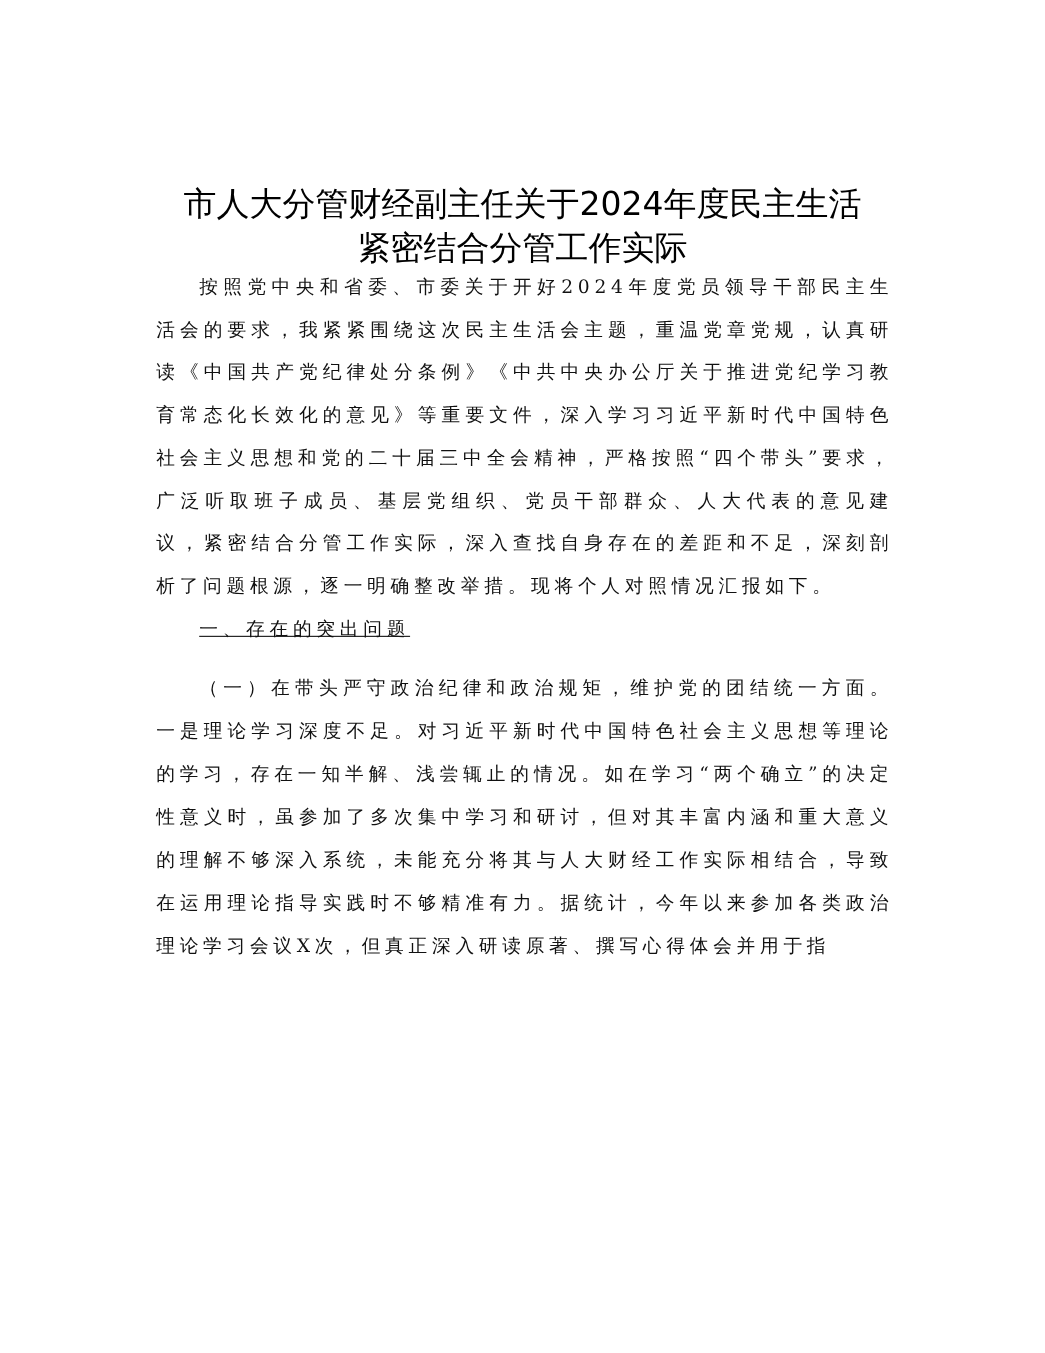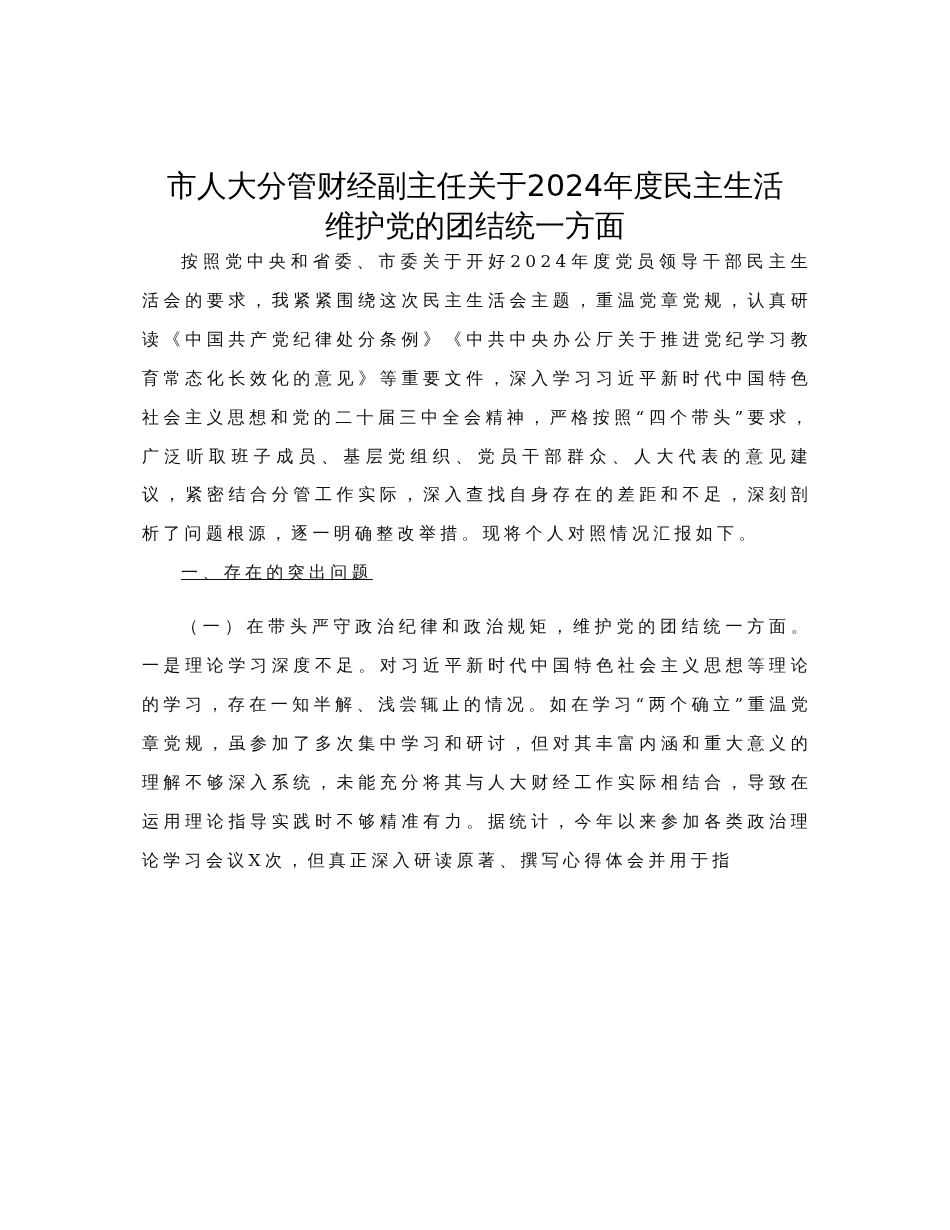--- a/index.html
+++ b/index.html
@@ -23,20 +23,20 @@
   }
   .body p { margin: 0; text-indent: 2.3em; }
   .body p.heading { margin-top: 0; margin-bottom: 15px; text-decoration: underline; }
 </style>
 </head>
 <body>
 
 <div class="page">
   <div class="title">
     <div>市人大分管财经副主任关于2024年度民主生活</div>
-    <div>维护党的团结统一方面</div>
+    <div>紧密结合分管工作实际</div>
   </div>
   <div class="body">
     <p>按照党中央和省委、市委关于开好2024年度党员领导干部民主生活会的要求，我紧紧围绕这次民主生活会主题，重温党章党规，认真研读《中国共产党纪律处分条例》《中共中央办公厅关于推进党纪学习教育常态化长效化的意见》等重要文件，深入学习习近平新时代中国特色社会主义思想和党的二十届三中全会精神，严格按照“四个带头”要求，广泛听取班子成员、基层党组织、党员干部群众、人大代表的意见建议，紧密结合分管工作实际，深入查找自身存在的差距和不足，深刻剖析了问题根源，逐一明确整改举措。现将个人对照情况汇报如下。</p>
     <p class="heading">一、存在的突出问题</p>
-    <p>（一）在带头严守政治纪律和政治规矩，维护党的团结统一方面。一是理论学习深度不足。对习近平新时代中国特色社会主义思想等理论的学习，存在一知半解、浅尝辄止的情况。如在学习“两个确立”重温党章党规，虽参加了多次集中学习和研讨，但对其丰富内涵和重大意义的理解不够深入系统，未能充分将其与人大财经工作实际相结合，导致在运用理论指导实践时不够精准有力。据统计，今年以来参加各类政治理论学习会议X次，但真正深入研读原著、撰写心得体会并用于指</p>
+    <p>（一）在带头严守政治纪律和政治规矩，维护党的团结统一方面。一是理论学习深度不足。对习近平新时代中国特色社会主义思想等理论的学习，存在一知半解、浅尝辄止的情况。如在学习“两个确立”的决定性意义时，虽参加了多次集中学习和研讨，但对其丰富内涵和重大意义的理解不够深入系统，未能充分将其与人大财经工作实际相结合，导致在运用理论指导实践时不够精准有力。据统计，今年以来参加各类政治理论学习会议X次，但真正深入研读原著、撰写心得体会并用于指</p>
   </div>
 </div>
 
 </body></html>

